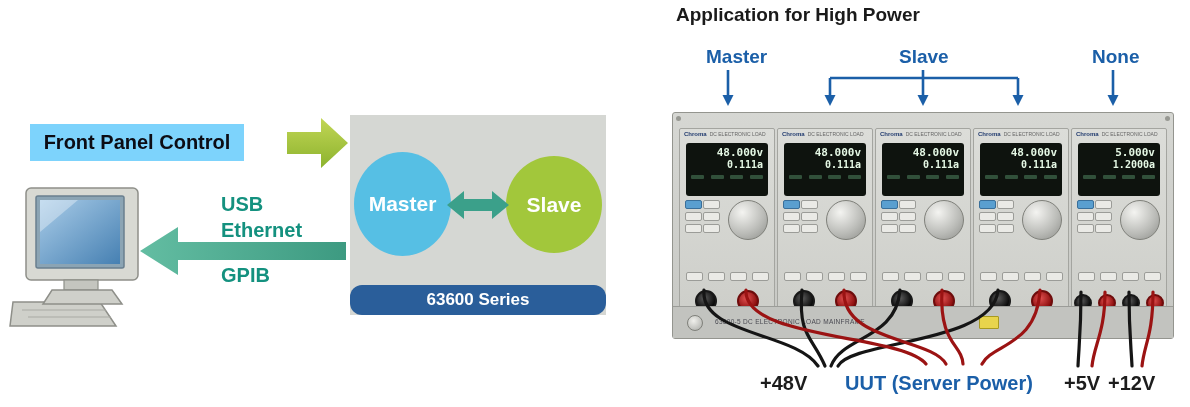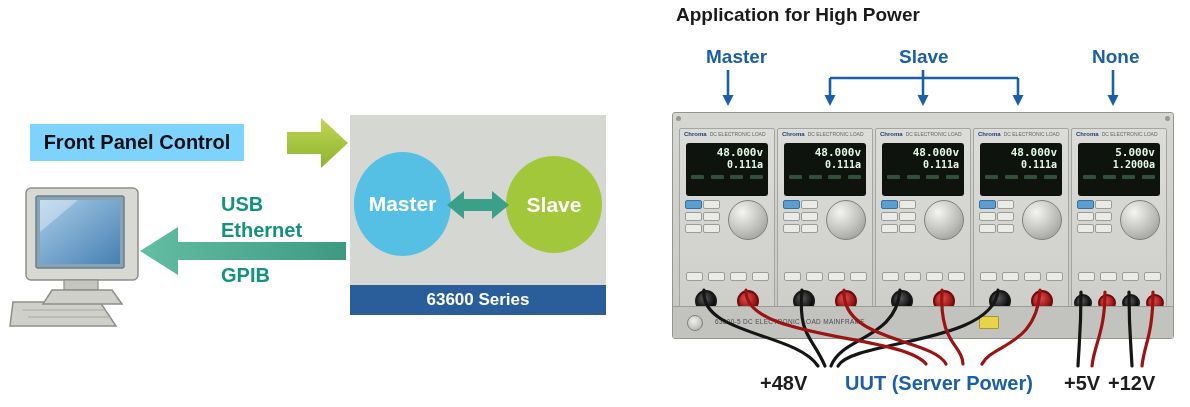--- a/index.html
+++ b/index.html
@@ -10,21 +10,21 @@
   
   #front-panel-box{left:30px;top:124px;width:214px;height:37px;background:#7dd3fc;
     display:flex;align-items:center;justify-content:center;font-weight:bold;font-size:20px;color:#0c0c14;}
   .iface{left:189px;font-weight:bold;font-size:20px;color:#14917f;z-index:6;margin-left:32px;}
   #gray-box{left:350px;top:115px;width:256px;height:200px;background:#d5d7d3;}
   .ellipse{display:flex;align-items:center;justify-content:center;border-radius:50%;
     color:#fff;font-weight:bold;z-index:3;}
   #master-ellipse{left:354px;top:152px;width:97px;height:104px;background:#56bfe4;font-size:21px;}
   #slave-ellipse{left:506px;top:156px;width:96px;height:97px;background:#a2c73b;font-size:21px;}
   #series-bar{left:350px;top:285px;width:256px;height:30px;background:#2a5e9a;color:#fff;
-    display:flex;align-items:center;justify-content:center;font-weight:bold;font-size:17px;}
+    display:flex;align-items:center;justify-content:center;font-weight:bold;font-size:17px;border-radius:12px;}
 
   
   #app-title{left:676px;top:4px;font-size:19px;font-weight:600;color:#1a1a1a;}
   .role-label{top:46px;color:#1b5fa8;font-size:19px;font-weight:600;z-index:6;}
   #role-master{left:706px;}
   #role-slave{left:899px;}
   #role-none{left:1092px;}
 
   
   #chassis{left:672px;top:112px;width:500px;height:225px;background:linear-gradient(#d6d7d3,#c6c7c3);

